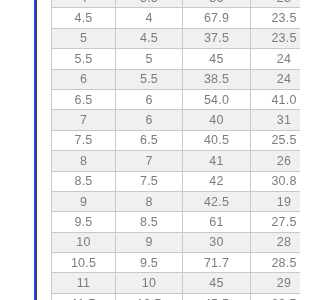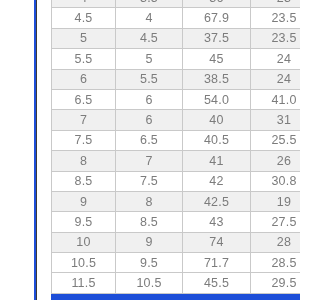--- a/index.html
+++ b/index.html
@@ -160,35 +160,41 @@
           </tr>
           <tr class="shaded">
             <td>9</td>
             <td>8</td>
             <td>42.5</td>
             <td>19</td>
           </tr>
           <tr>
             <td>9.5</td>
             <td>8.5</td>
-            <td>43</td>
+            <td>61</td>
             <td>27.5</td>
           </tr>
           <tr class="shaded">
             <td>10</td>
             <td>9</td>
-            <td>74</td>
+            <td>30</td>
             <td>28</td>
           </tr>
           <tr>
             <td>10.5</td>
             <td>9.5</td>
             <td>71.7</td>
             <td>28.5</td>
           </tr>
+          <tr class="shaded">
+            <td>11</td>
+            <td>10</td>
+            <td>45</td>
+            <td>29</td>
+          </tr>
           <tr>
             <td>11.5</td>
             <td>10.5</td>
             <td>45.5</td>
             <td>29.5</td>
           </tr>
         </tbody>
     </table>
   </div>
 

